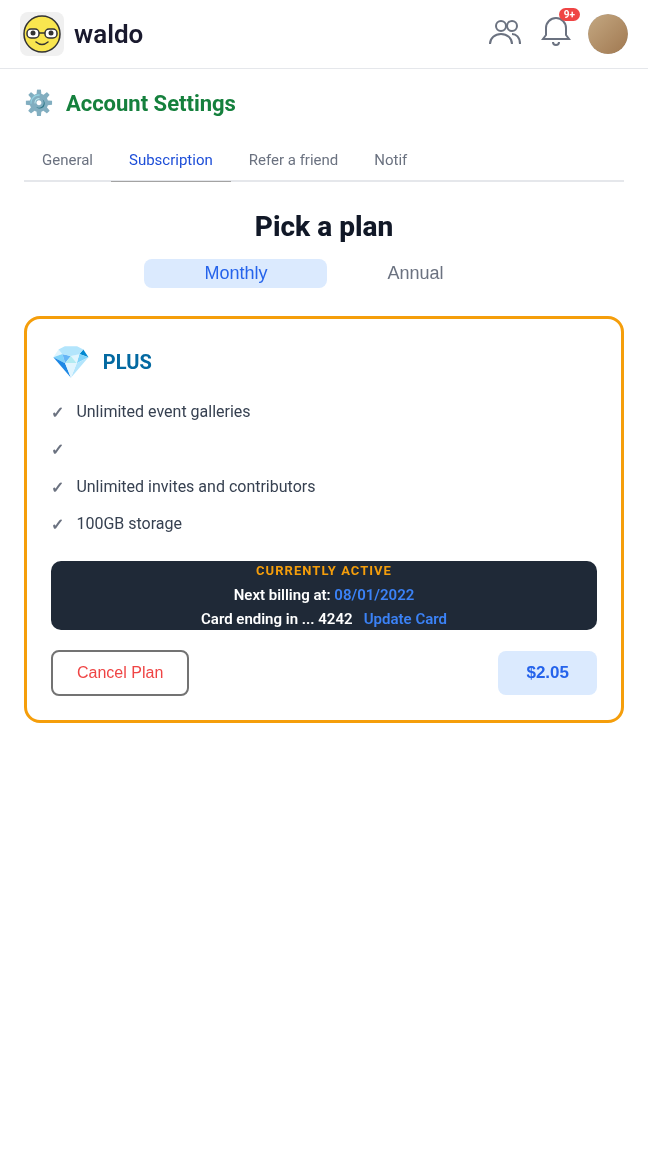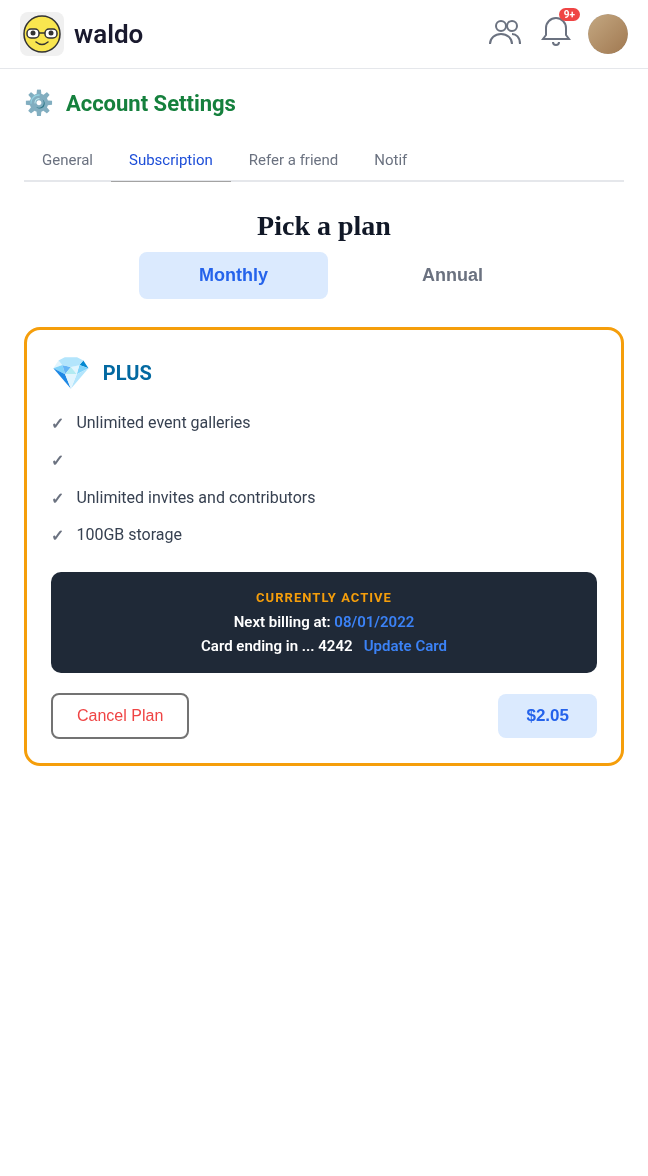--- a/index.html
+++ b/index.html
@@ -121,41 +121,39 @@
       font-weight: 400;
       border-bottom: 1px solid #a3a3a3;
     }
 
     
     .pick-plan-title {
       text-align: center;
       font-size: 28px;
       font-weight: 800;
       color: #111827;
-      margin-bottom: 10px;
-      font-family: Liberation Serif, serif;
+      margin-bottom: 16px;
     }
 
     
     .plan-toggle {
       display: flex;
       justify-content: center;
       gap: 0;
       margin-bottom: 28px;
     }
     .toggle-btn {
-      padding: 13px 60px;
+      padding: 4px 60px;
       font-size: 18px;
-      font-weight: 700;
+      font-weight: 400;
       cursor: pointer;
       border: none;
       background: transparent;
       color: #6b7280;
       border-radius: 8px;
-      margin-left: 34px;
     }
     .toggle-btn.active {
       background: #dbeafe;
       color: #2563eb;
       border-radius: 8px;
     }
 
     
     .plan-card {
       border: 3px solid #f59e0b;
@@ -198,21 +196,21 @@
       font-weight: 700;
       font-size: 16px;
       flex-shrink: 0;
       margin-top: 1px;
     }
 
     
     .active-box {
       background: #1f2937;
       border-radius: 10px;
-      padding: 18px 20px;
+      padding: 2px 20px;
       text-align: center;
       margin-bottom: 20px;
     }
     .currently-active-label {
       font-size: 13px;
       font-weight: 700;
       color: #f59e0b;
       letter-spacing: 0.08em;
       margin-bottom: 8px;
     }

